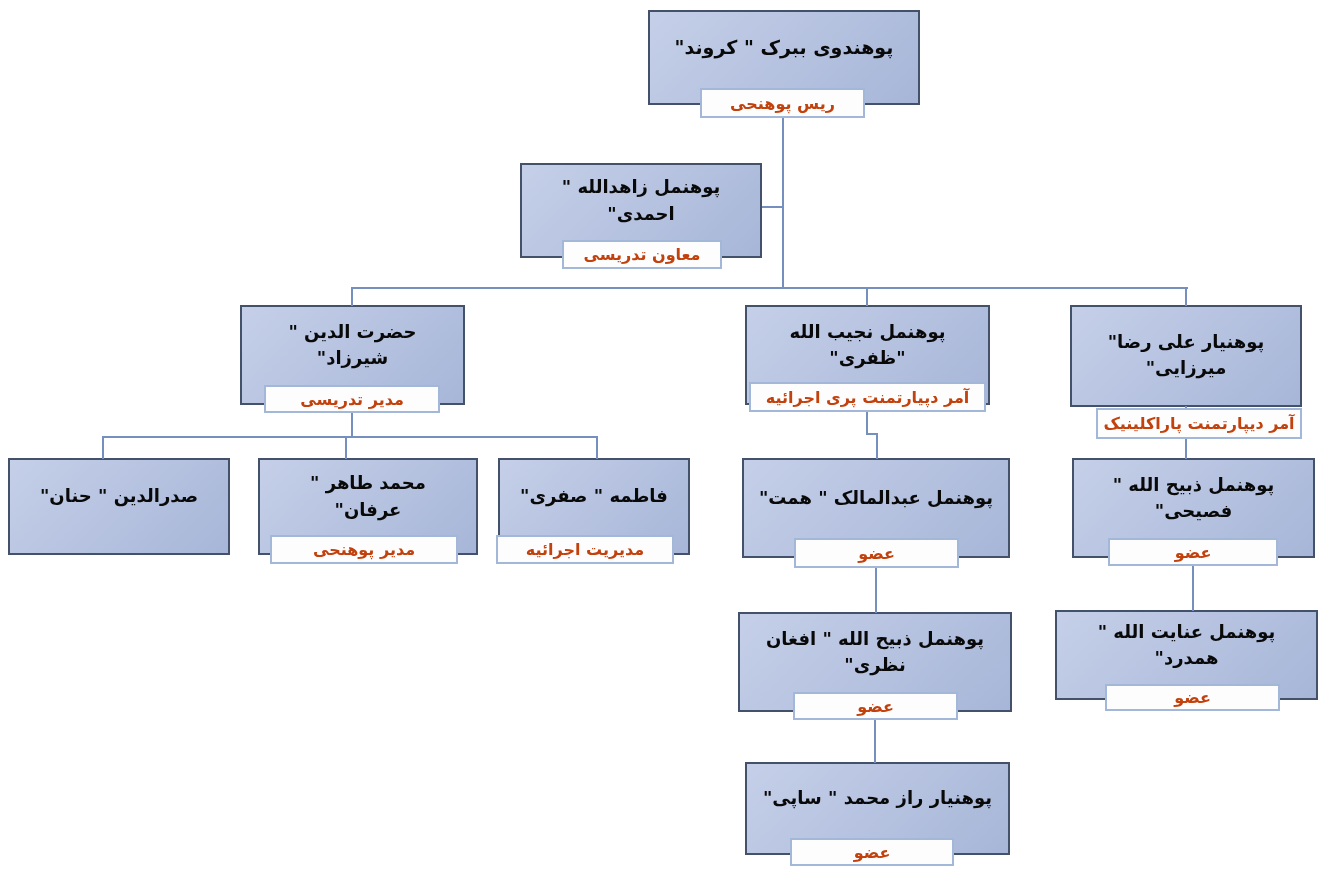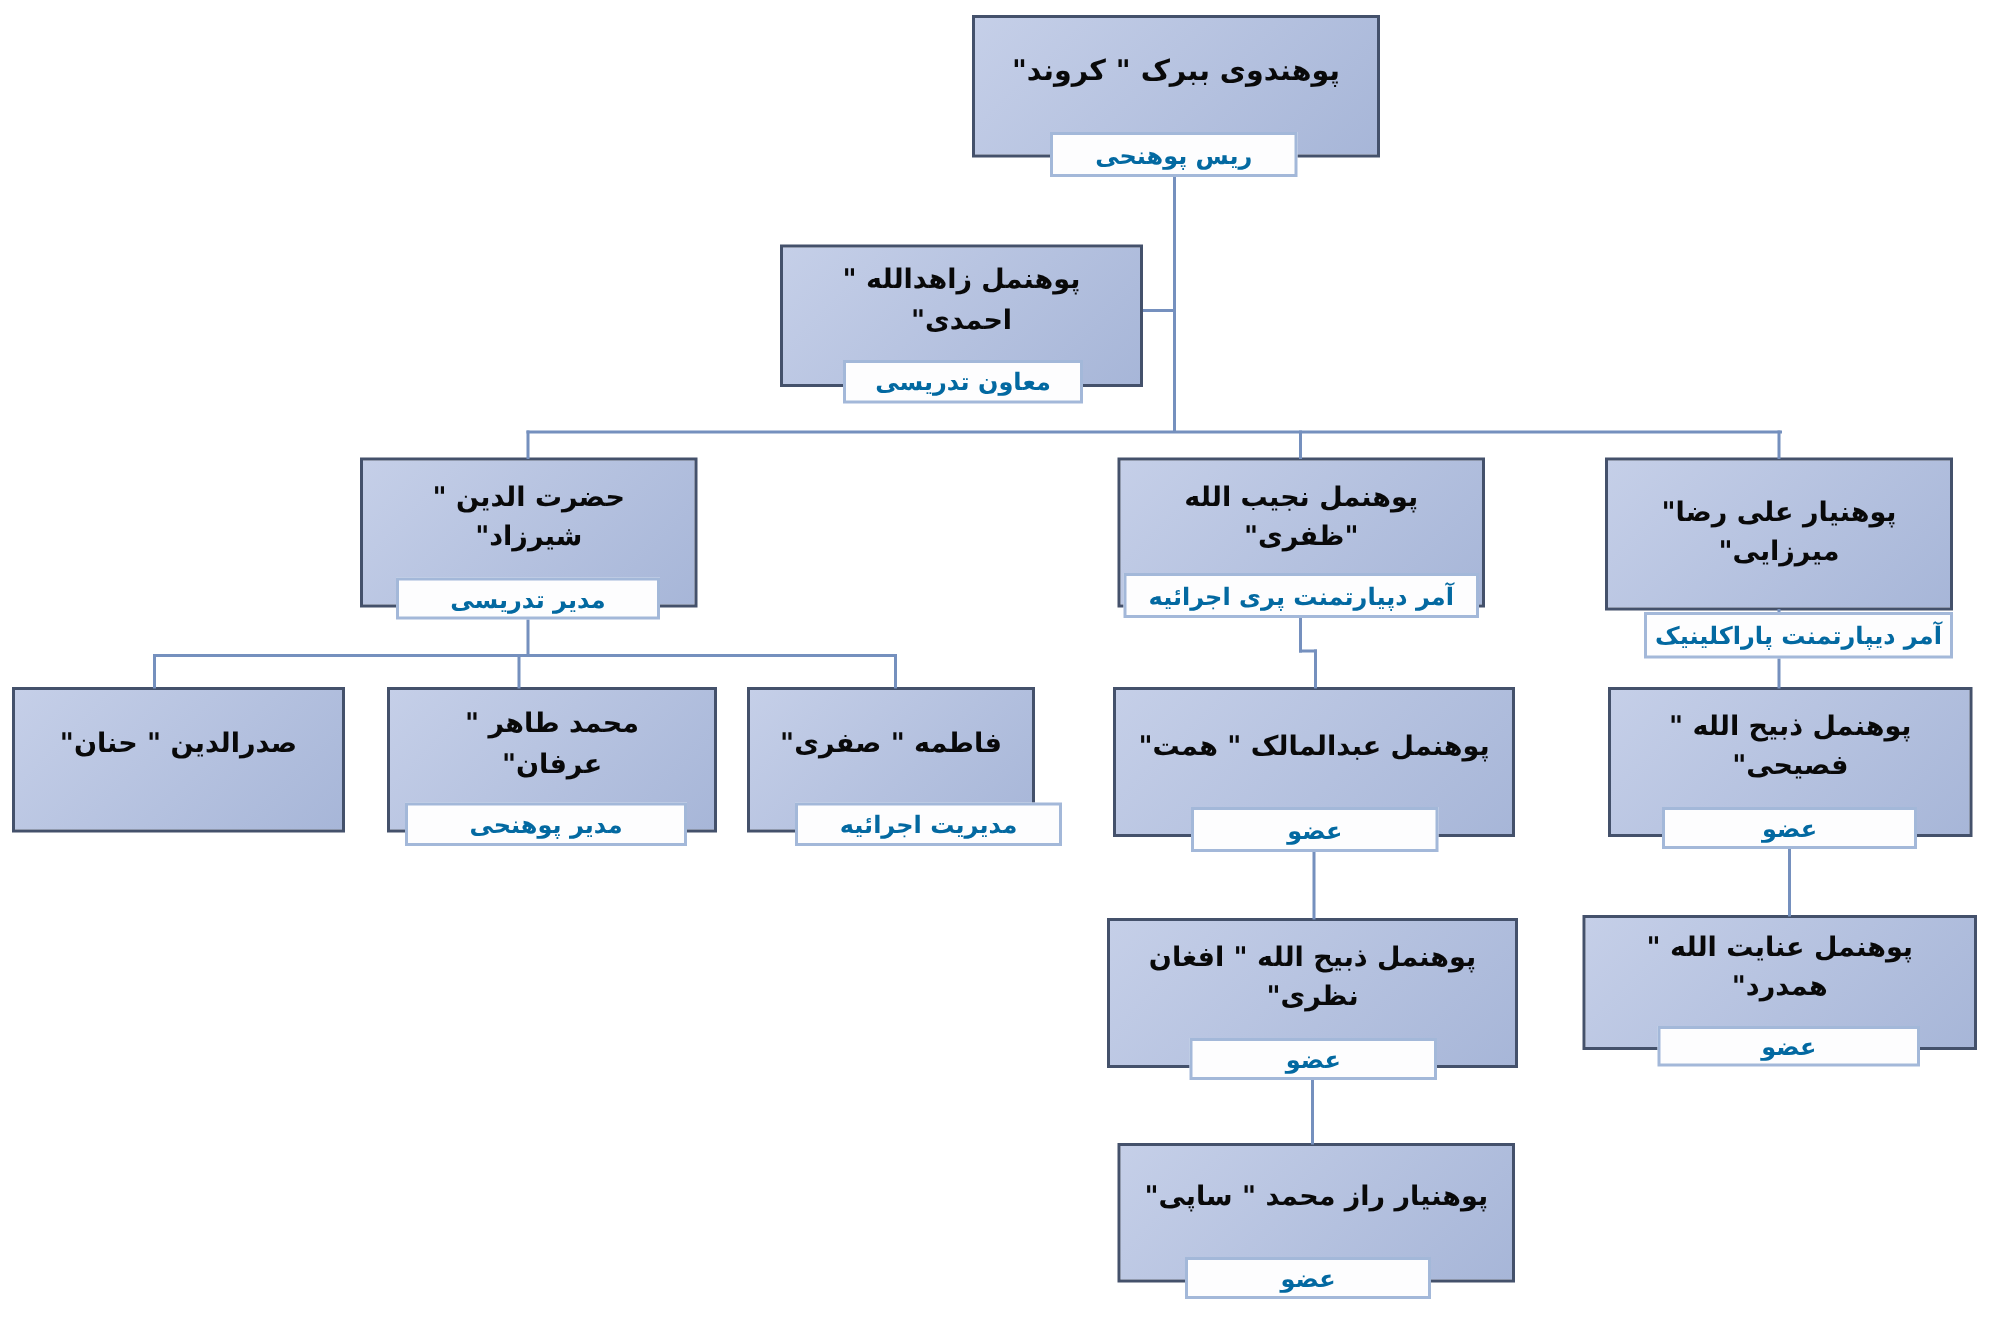--- a/index.html
+++ b/index.html
@@ -17,21 +17,21 @@
     direction:rtl;text-align:center;color:#090909;font-weight:bold;
     font-size:18px;line-height:1.45;padding:4px 8px 24px 8px;
   }
   .box.root .name{font-size:19px;}
   .name.narrow{max-width:150px;}
   .name.narrow2{max-width:195px;padding-bottom:6px;}
   .role{
     position:absolute;z-index:3;box-sizing:border-box;
     background:#fdfdfe;border:2px solid var(--badge-border,#a3b8d9);
     display:flex;align-items:center;justify-content:center;
-    direction:rtl;text-align:center;color:#0369a1;font-weight:bold;font-size:16px;
+    direction:rtl;text-align:center;color:#c2410c;font-weight:bold;font-size:16px;
   }
   .role.light{font-weight:bold;font-size:16px;}
   .line{position:absolute;z-index:2;background:var(--line,#7590be);}
 </style>
 </head>
 <body>
 
 <div class="canvas">
 
   <div class="line" style="left:782px;top:117px;width:2px;height:171px"></div>
@@ -83,21 +83,21 @@
   </div>
 
   <div class="box" style="left:258px;top:458px;width:220px;height:97px">
     <div class="name narrow" dir="rtl">محمد طاهر " عرفان"</div>
   </div>
   <div class="role" style="left:270px;top:535px;width:188px;height:29px">مدیر پوهنحی</div>
 
   <div class="box" style="left:498px;top:458px;width:192px;height:97px">
     <div class="name" dir="rtl">فاطمه " صفری"</div>
   </div>
-  <div class="role" style="left:530px;top:535px;width:178px;height:29px">مدیریت اجرائیه</div>
+  <div class="role" style="left:496px;top:535px;width:178px;height:29px">مدیریت اجرائیه</div>
 
   <div class="box" style="left:742px;top:458px;width:268px;height:100px">
     <div class="name" dir="rtl">پوهنمل عبدالمالک " همت"</div>
   </div>
   <div class="role" style="left:794px;top:538px;width:165px;height:30px">عضو</div>
 
   <div class="box" style="left:738px;top:612px;width:274px;height:100px">
     <div class="name" dir="rtl">پوهنمل ذبیح الله " افغان نظری"</div>
   </div>
   <div class="role" style="left:793px;top:692px;width:165px;height:28px">عضو</div>

